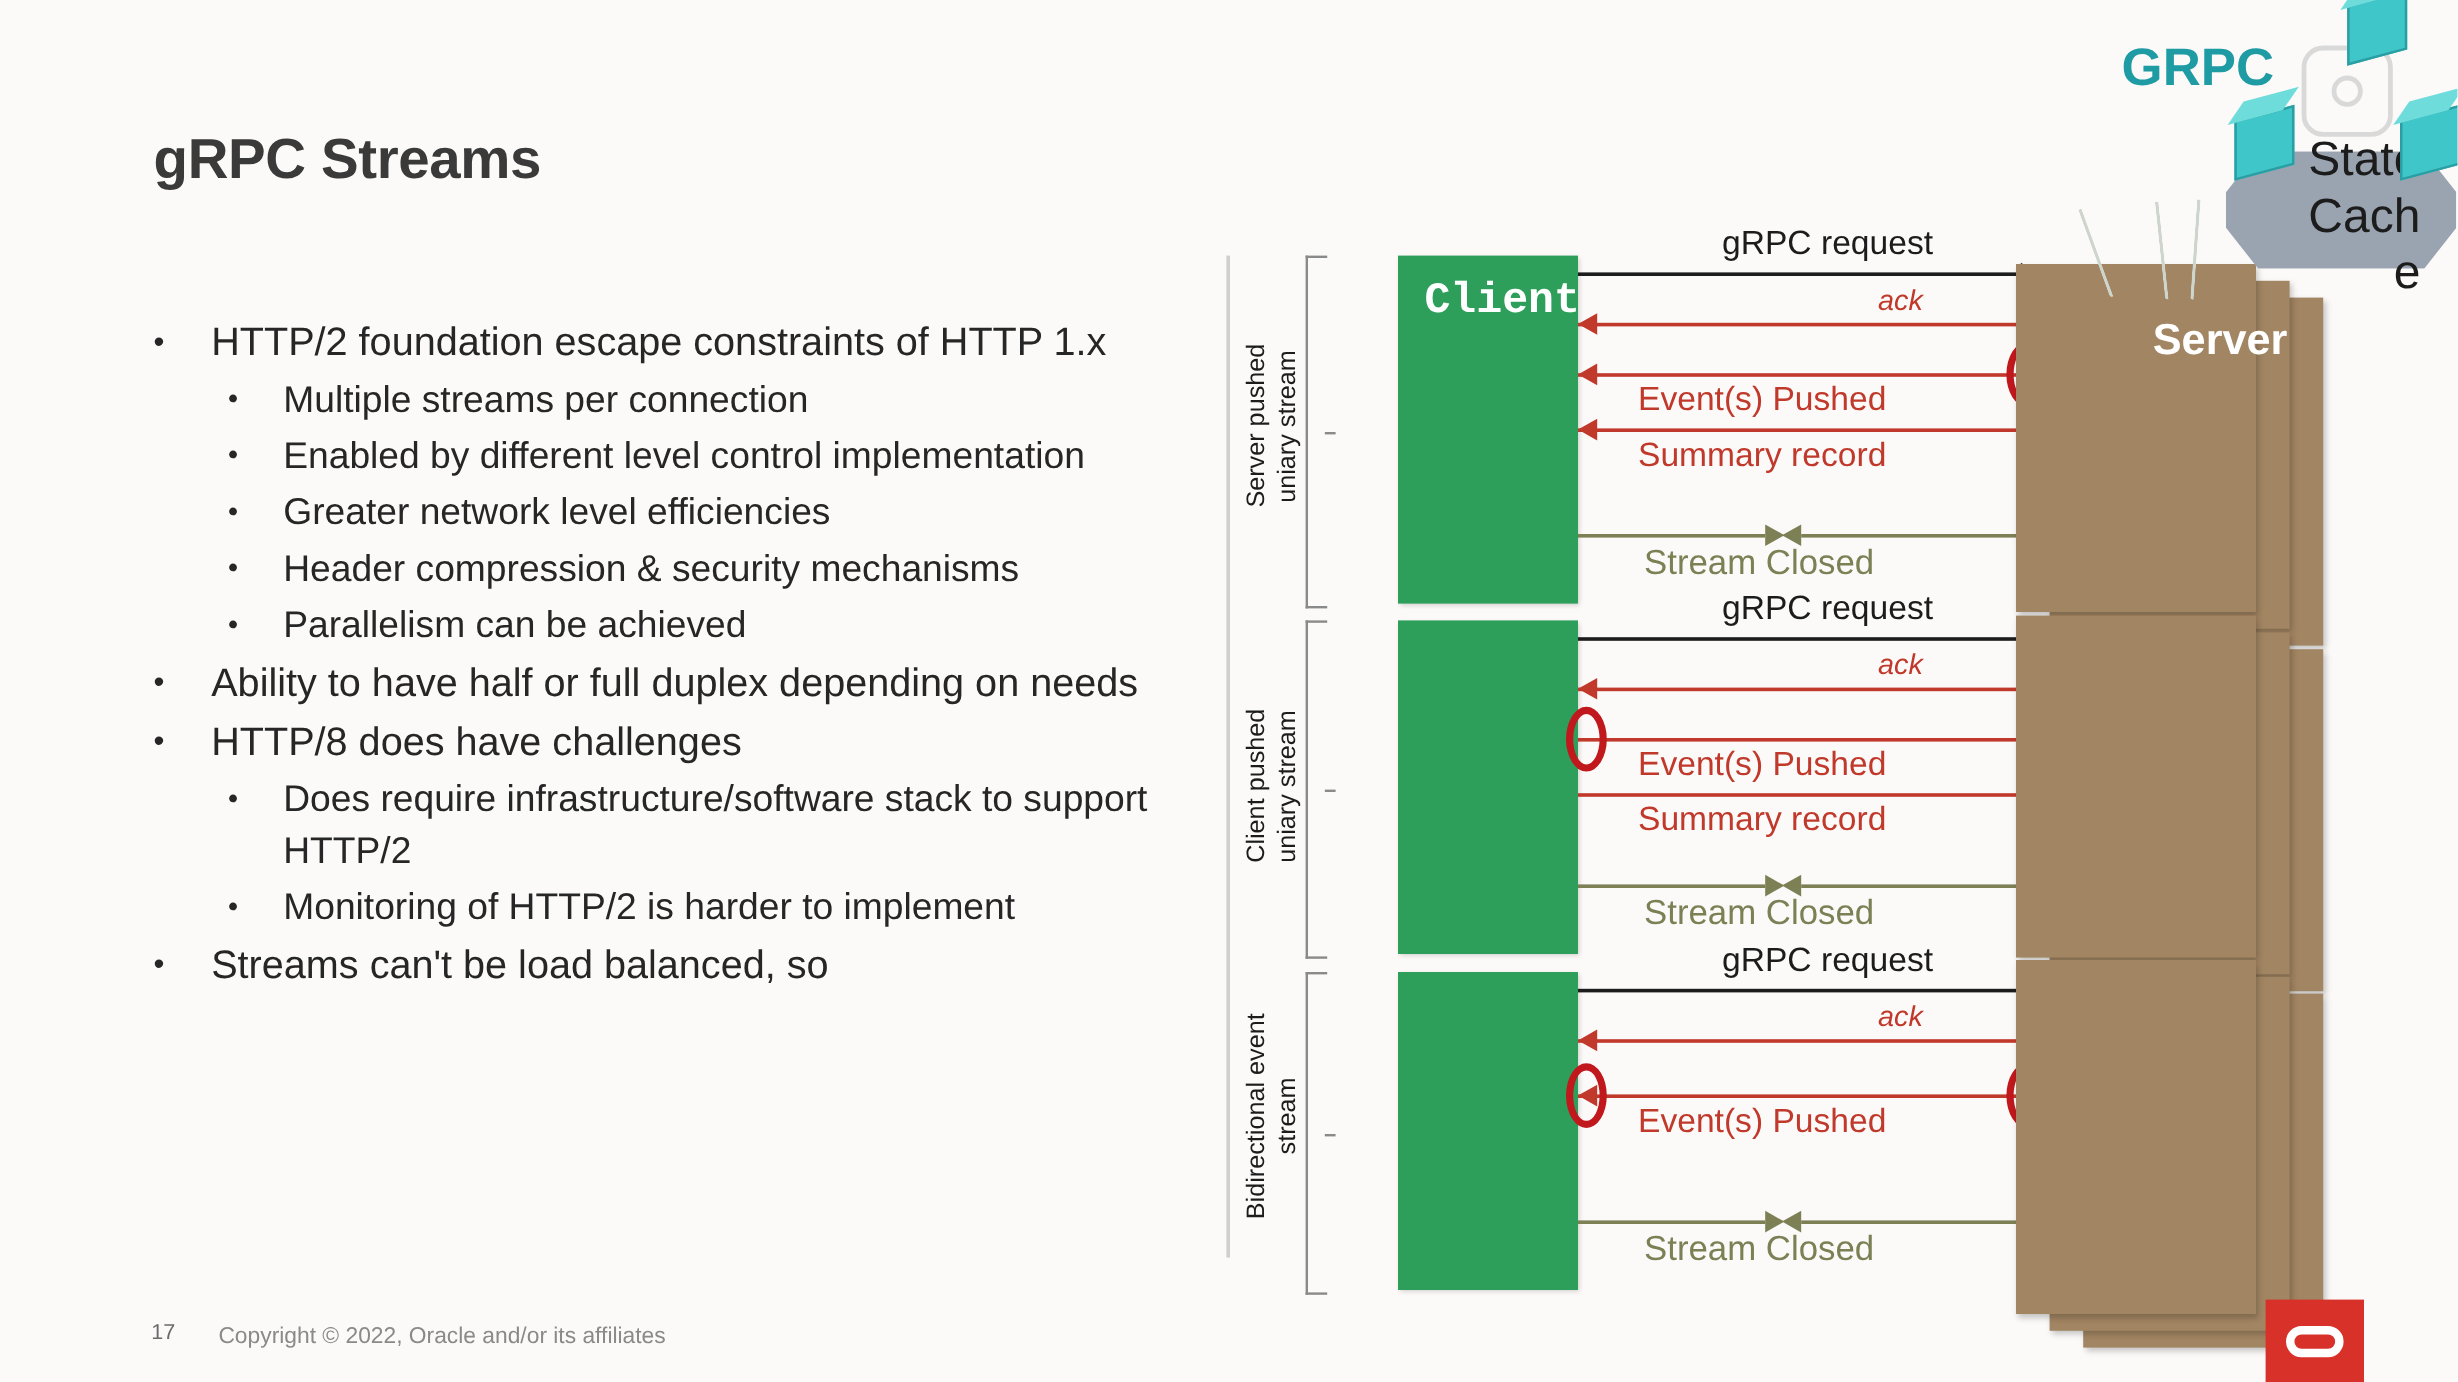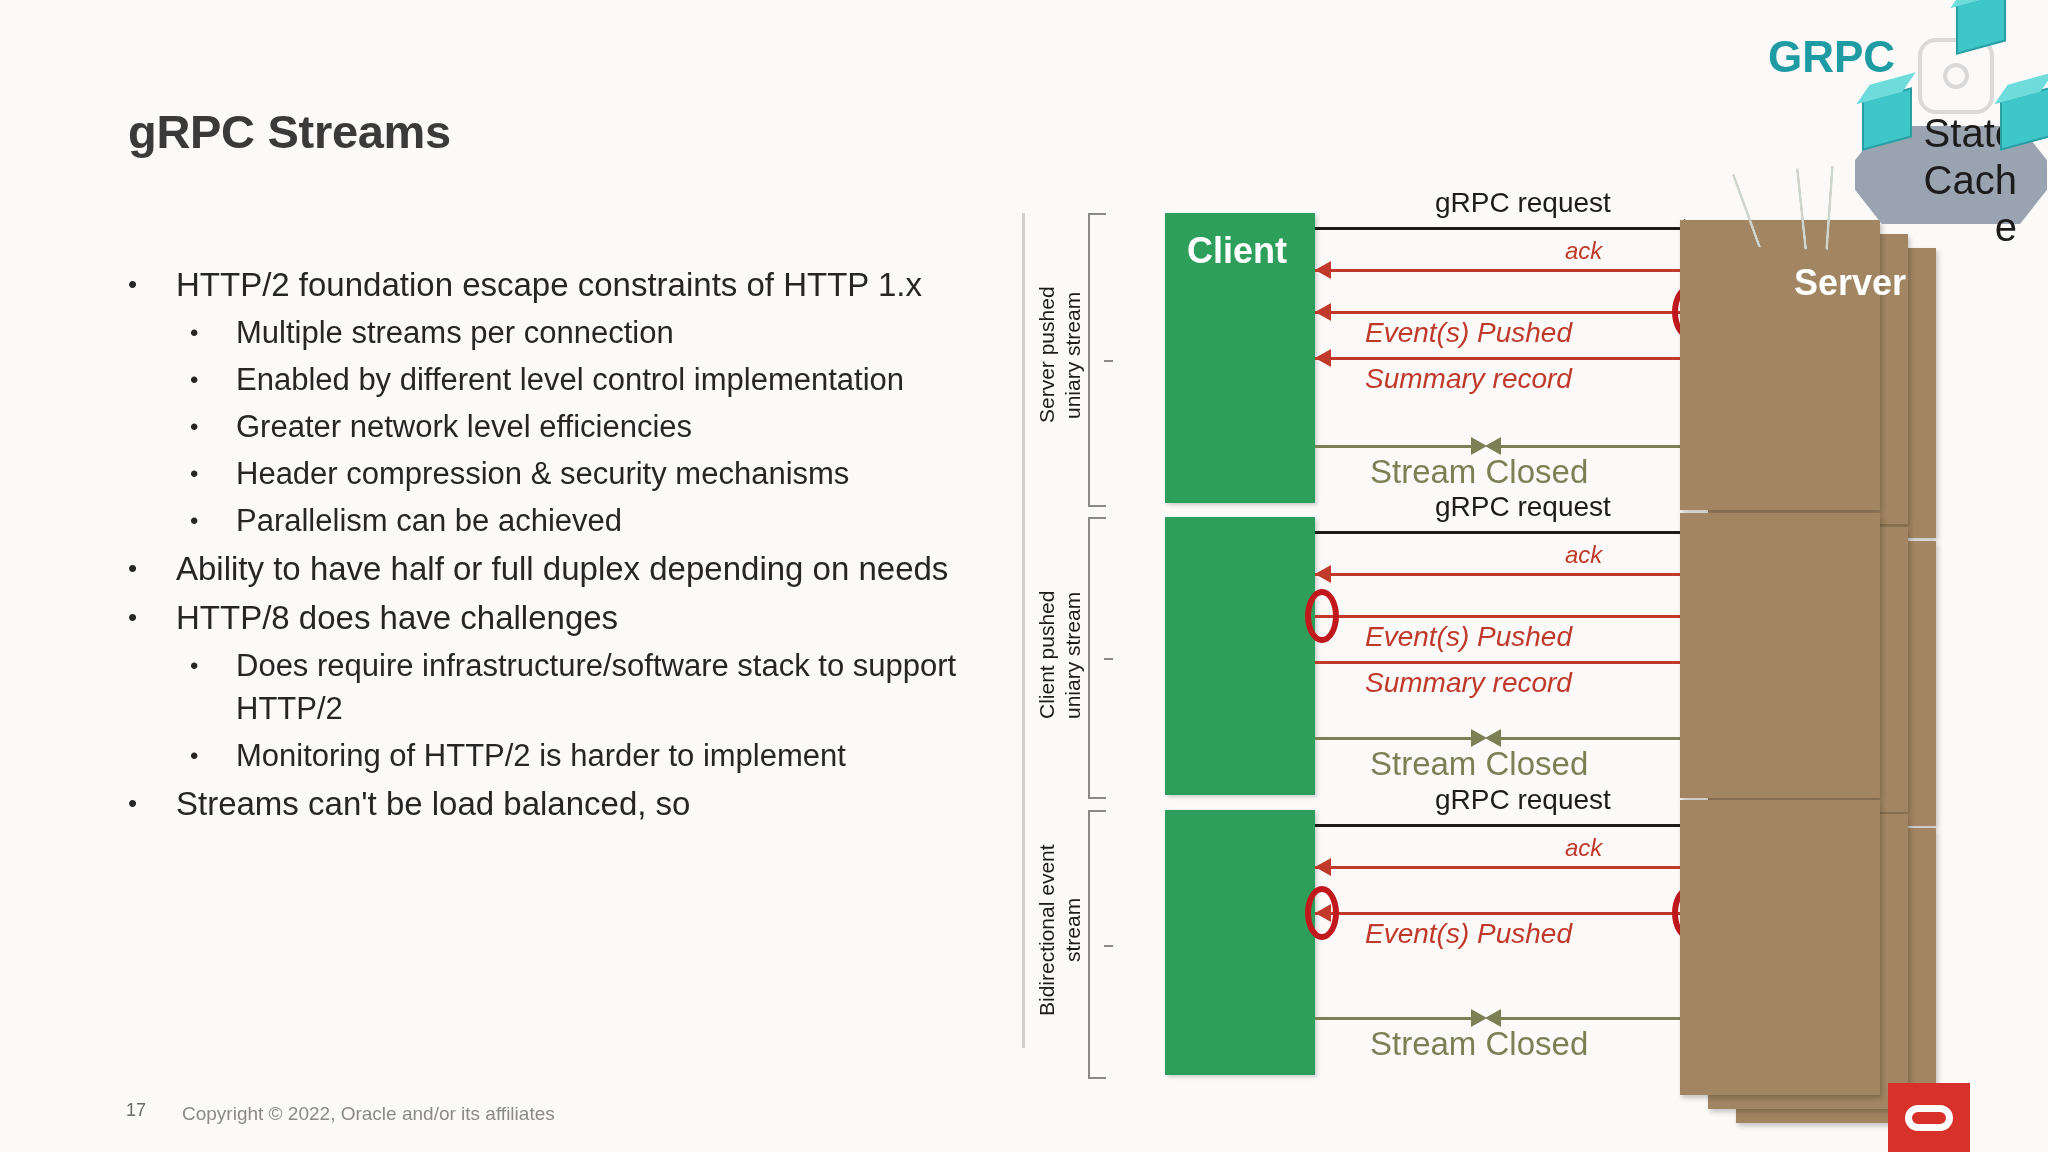--- a/index.html
+++ b/index.html
@@ -172,23 +172,23 @@
     border-bottom: 9px solid transparent;
     border-right: 16px solid #000;
   }
 
   .msg-label {
     position: absolute;
     font-size: 28px;
     white-space: nowrap;
   }
   .msg-black { color: #1c1c1c; }
-  .msg-red   { color: #c0392b; font-style: italic; }
+  .msg-red   { color: #c0392b; }
   .msg-ack   { color: #c0392b; font-style: italic; font-size: 24px; }
-  .msg-olive { color: #7d8055; font-size: 33px; }
+  .msg-olive { color: #7d8055; font-size: 29px; }
 
   .loop-icon {
     position: absolute;
     width: 34px; height: 54px;
     border: 6px solid #c0181c;
     border-radius: 50%;
     box-sizing: border-box;
   }
 
   
@@ -411,21 +411,21 @@
       <div class="arrow-head ah-right" style="left: 674px; top: 904px; border-left-color: rgb(192, 57, 43);"></div>
       <div class="arrow-head ah-left" style="left: 305px; top: 904px; border-right-color: rgb(192, 57, 43);"></div>
       <div class="loop-icon" style="left: 295px; top: 886px;"></div>
       <div class="loop-icon" style="left: 662px; top: 886px;"></div>
       <div class="msg-label msg-red" style="left: 355px; top: 918px; color: rgb(192, 57, 43);">Event(s) Pushed</div>
       <div class="arrow-line" style="left: 305px; top: 1017px; width: 155.5px; border-top-width: 3px; border-top-color: rgb(125, 128, 85);"></div>
       <div class="arrow-head ah-right" style="left: 460.5px; top: 1009px; border-left-color: rgb(125, 128, 85);"></div>
       <div class="arrow-line" style="left: 490.5px; top: 1017px; width: 197.5px; border-top-width: 3px; border-top-color: rgb(125, 128, 85);"></div>
       <div class="arrow-head ah-left" style="left: 474.5px; top: 1009px; border-right-color: rgb(125, 128, 85);"></div>
       <div class="msg-label msg-olive" style="left: 360px; top: 1025px; color: rgb(125, 128, 85);">Stream Closed</div>
-      <div class="client-label" style="left: 177px; top: 230px;">Client</div>
+      <div class="client-label" style="left: 177px; top: 230px; font-family: Liberation Mono, monospace;">Client</div>
       <div class="server-label" style="left: 740px; top: 262px; margin-left: 44px;">Server</div>
       <div class="cache-link" style="left: 735px; top: 172px; height: 78px; border-left-width: 3px; border-radius: 0px 0px 0px 60px; transform: rotate(-20deg);"></div>
       <div class="cache-link" style="left: 790px; top: 168px; height: 82px; border-left-width: 3px; border-radius: 0px 0px 0px 60px; transform: rotate(-6deg);"></div>
       <div class="cache-link" style="left: 818px; top: 166px; height: 84px; border-left-width: 3px; border-radius: 0px 0px 0px 40px; transform: rotate(4deg);"></div>
     </div>
 
   <div id="grpc-logo">GRPC</div>
   <div id="gear-ring"></div>
   <div class="cube" style="left:1956px; top:-2px;"></div>
   <div class="cube" style="left:1862px; top:94px;"></div>

